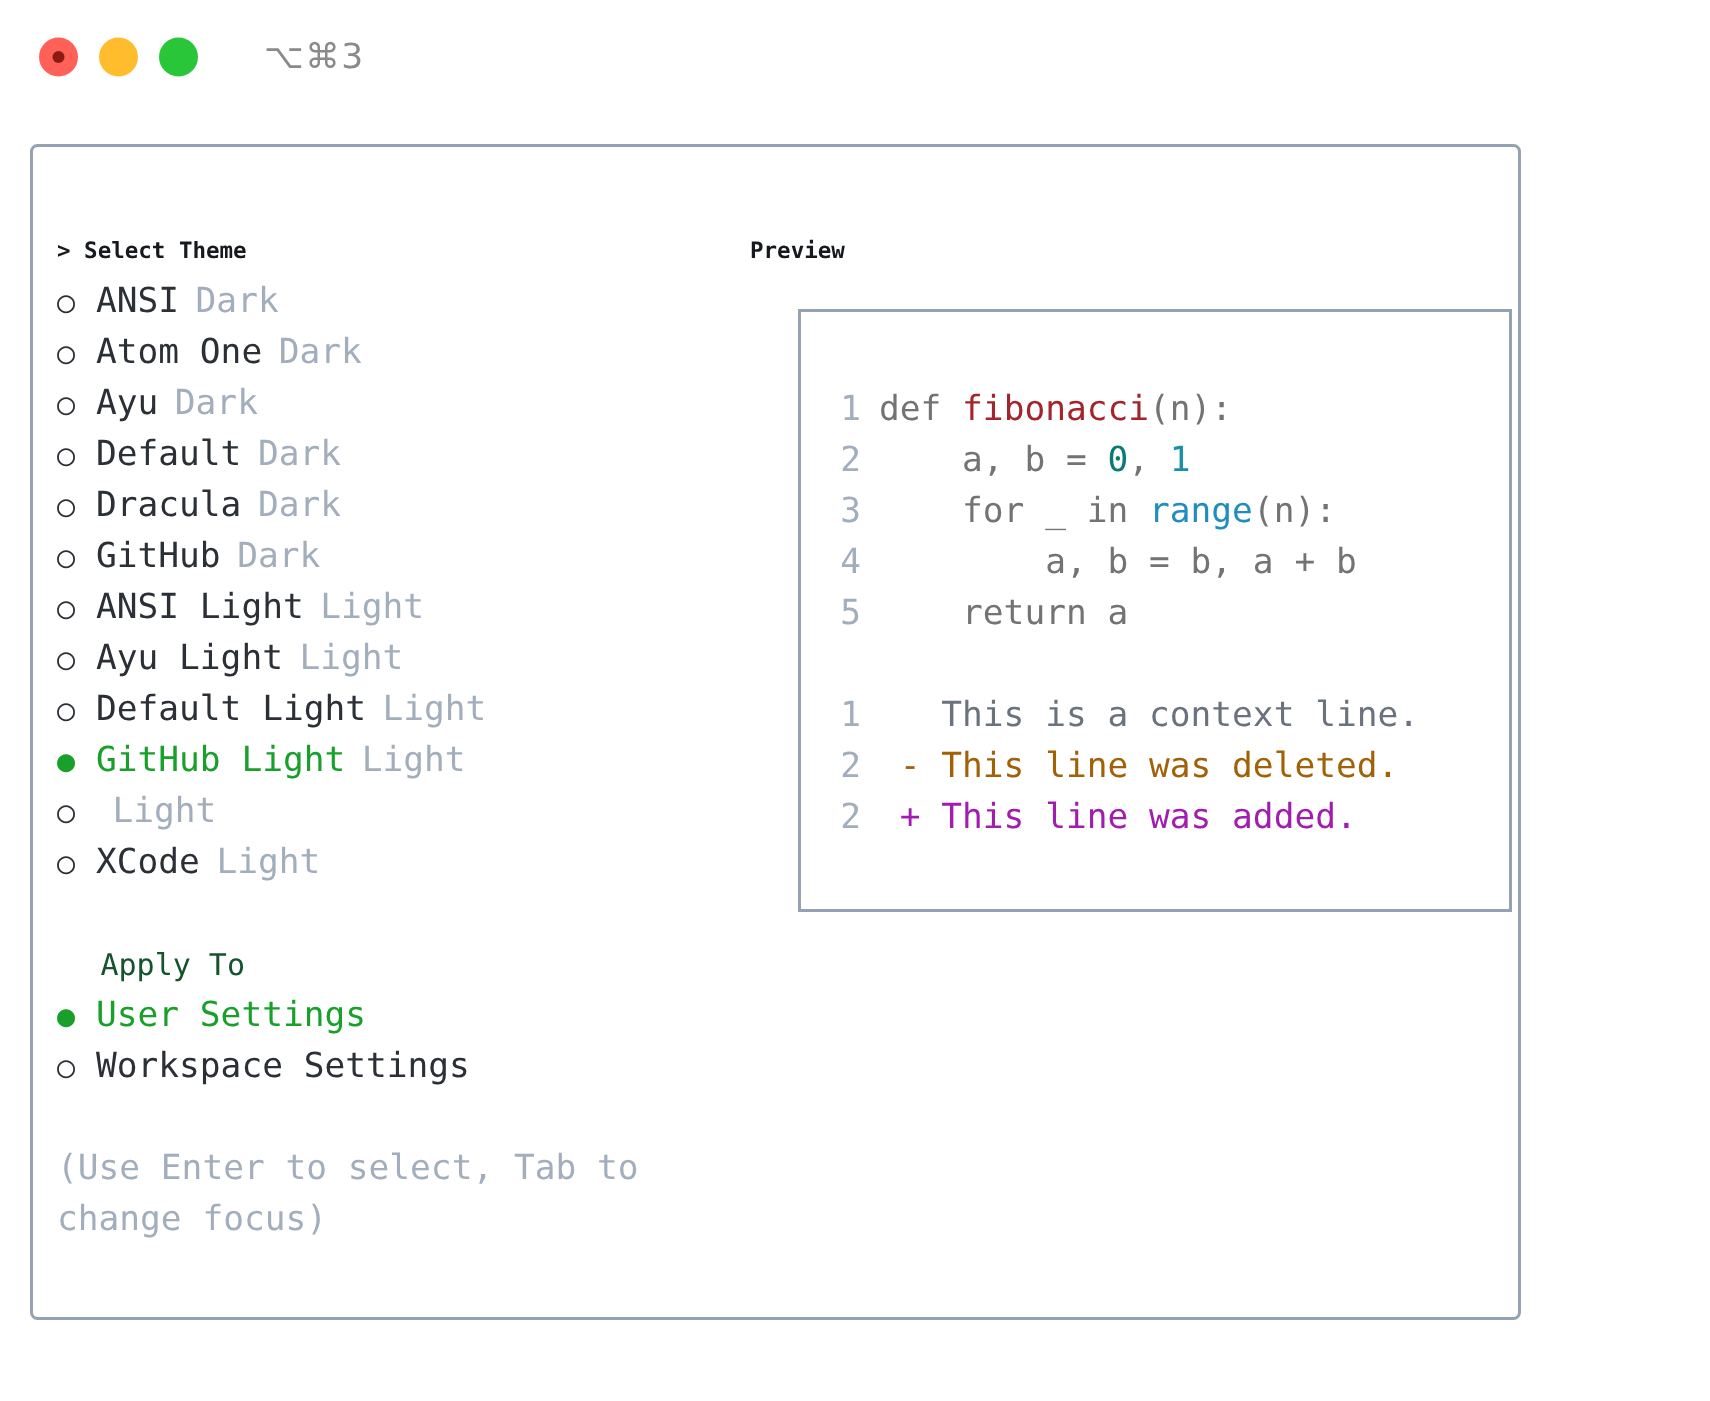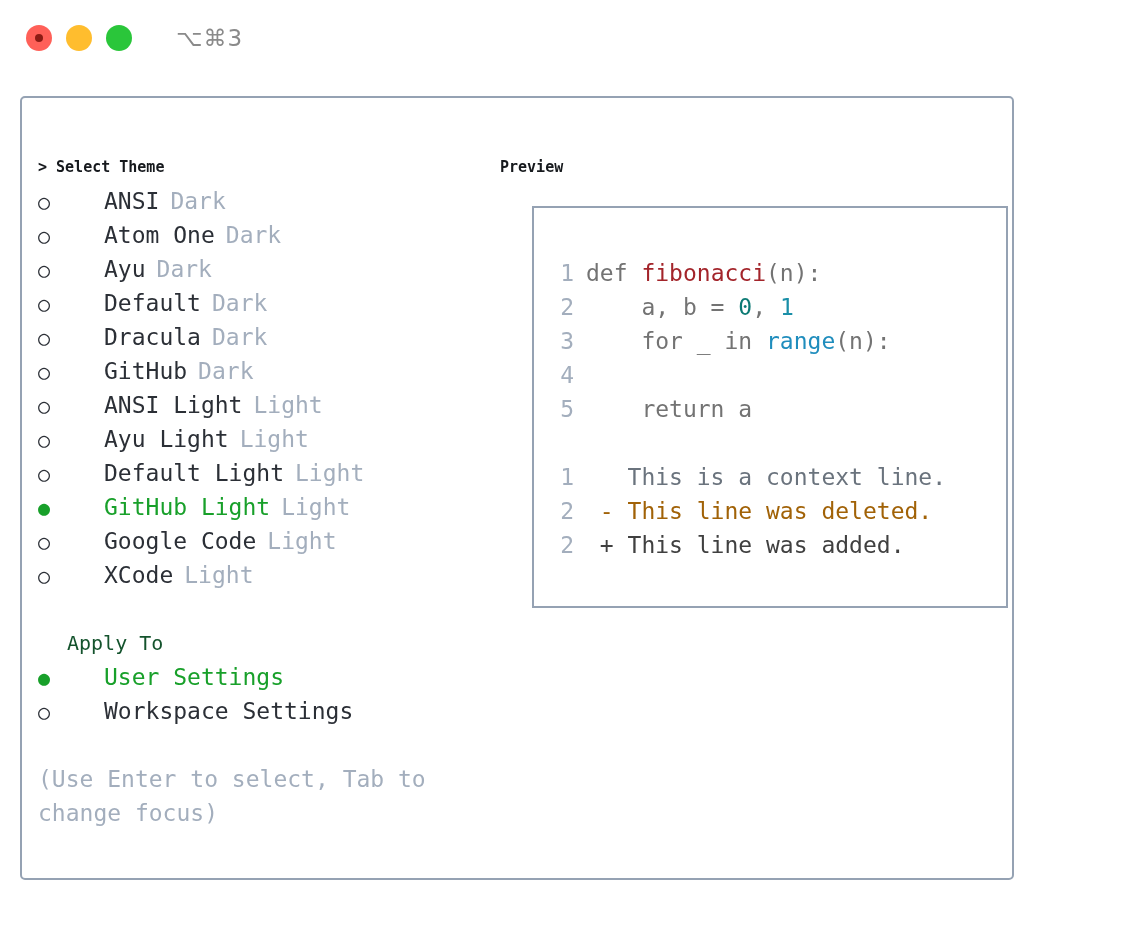--- a/index.html
+++ b/index.html
@@ -119,21 +119,20 @@
     width: 26px;
     flex: 0 0 26px;
     color: #2b2f36;
     font-size: 20px;
     line-height: 34px;
     display: inline-block;
   }
   .theme-row.selected .bullet { color: #18a02a; }
   .theme-name {
     color: #2b2f36;
-    margin-left: 40px;
   }
   .theme-row.selected .theme-name { color: #18a02a; }
   .theme-tag {
     color: #a3aebd;
     margin-left: 11px;
   }
 
   .apply-block { margin-top: 34px; }
   .apply-title {
     font-size: 20px;
@@ -184,21 +183,21 @@
     margin-right: 12px;
   }
   .blank-line { height: 34px; }
   .tok-plain { color: #737373; }
   .tok-fn    { color: #a3242a; }
   .tok-num   { color: #0c7a74; }
   .tok-num2  { color: #1a8fa8; }
   .tok-builtin { color: #1f8dbd; }
   .diff-context { color: #6a737d; }
   .diff-del { color: #a16207; }
-  .diff-add { color: #404040; }
+  .diff-add { color: #a21caf; }
 </style>
 </head>
 <body>
 
 <div class="window">
 
   <div class="titlebar">
     <div class="lights">
       <div class="light red"></div>
       <div class="light yellow"></div>
@@ -217,21 +216,21 @@
             <div class="theme-row"><span class="bullet">○</span><span class="theme-name">ANSI</span><span class="theme-tag">Dark</span></div>
             <div class="theme-row"><span class="bullet">○</span><span class="theme-name">Atom One</span><span class="theme-tag">Dark</span></div>
             <div class="theme-row"><span class="bullet">○</span><span class="theme-name">Ayu</span><span class="theme-tag">Dark</span></div>
             <div class="theme-row"><span class="bullet">○</span><span class="theme-name">Default</span><span class="theme-tag">Dark</span></div>
             <div class="theme-row"><span class="bullet">○</span><span class="theme-name">Dracula</span><span class="theme-tag">Dark</span></div>
             <div class="theme-row"><span class="bullet">○</span><span class="theme-name">GitHub</span><span class="theme-tag">Dark</span></div>
             <div class="theme-row"><span class="bullet">○</span><span class="theme-name">ANSI Light</span><span class="theme-tag">Light</span></div>
             <div class="theme-row"><span class="bullet">○</span><span class="theme-name">Ayu Light</span><span class="theme-tag">Light</span></div>
             <div class="theme-row"><span class="bullet">○</span><span class="theme-name">Default Light</span><span class="theme-tag">Light</span></div>
             <div class="theme-row selected"><span class="bullet">●</span><span class="theme-name">GitHub Light</span><span class="theme-tag">Light</span></div>
-            <div class="theme-row"><span class="bullet">○</span><span class="theme-name">Google Code</span><span class="theme-tag">Light</span></div>
+            <div class="theme-row"><span class="bullet">○</span><span class="theme-tag">Light</span></div>
             <div class="theme-row"><span class="bullet">○</span><span class="theme-name">XCode</span><span class="theme-tag">Light</span></div>
           </div>
 
         <div class="apply-block">
           <div class="apply-title">Apply To</div>
           <div id="apply-list">
               <div class="theme-row selected"><span class="bullet">●</span><span class="theme-name">User Settings</span></div>
               <div class="theme-row"><span class="bullet">○</span><span class="theme-name">Workspace Settings</span></div>
             </div>
         </div>
@@ -241,21 +240,21 @@
 
       <div class="right-col">
         <div class="section-title">Preview</div>
 
         <div class="preview-box">
           <div class="code-area">
             <div id="code-lines">
                 <div class="code-line"><span class="lineno">1</span><span><span class="tok-plain">def </span><span class="tok-fn">fibonacci</span><span class="tok-plain">(n):</span></span></div>
                 <div class="code-line"><span class="lineno">2</span><span><span class="tok-plain">    a, b = </span><span class="tok-num">0</span><span class="tok-plain">, </span><span class="tok-num2">1</span></span></div>
                 <div class="code-line"><span class="lineno">3</span><span><span class="tok-plain">    for _ in </span><span class="tok-builtin">range</span><span class="tok-plain">(n):</span></span></div>
-                <div class="code-line"><span class="lineno">4</span></div>
+                <div class="code-line"><span class="lineno">4</span><span><span class="tok-plain">        a, b = b, a + b</span></span></div>
                 <div class="code-line"><span class="lineno">5</span><span><span class="tok-plain">    return a</span></span></div>
               </div>
             <div class="blank-line"></div>
             <div id="diff-lines">
                 <div class="code-line"><span class="lineno">1</span><span class="diff-context">   This is a context line.</span></div>
                 <div class="code-line"><span class="lineno">2</span><span class="diff-del"> - This line was deleted.</span></div>
                 <div class="code-line"><span class="lineno">2</span><span class="diff-add"> + This line was added.</span></div>
               </div>
           </div>
         </div>

